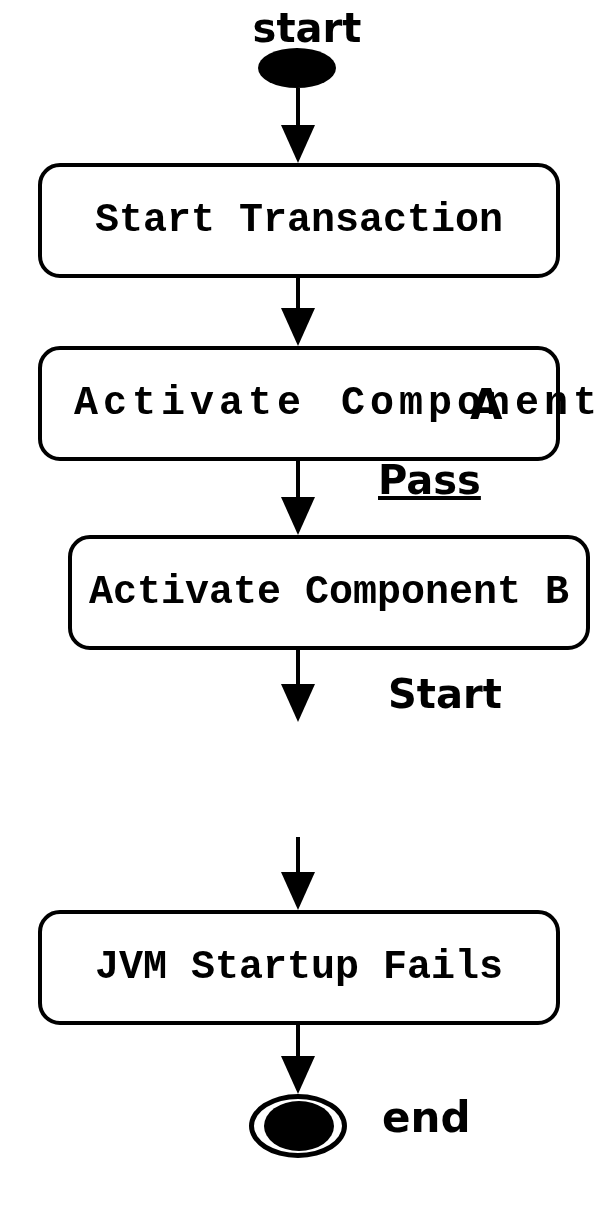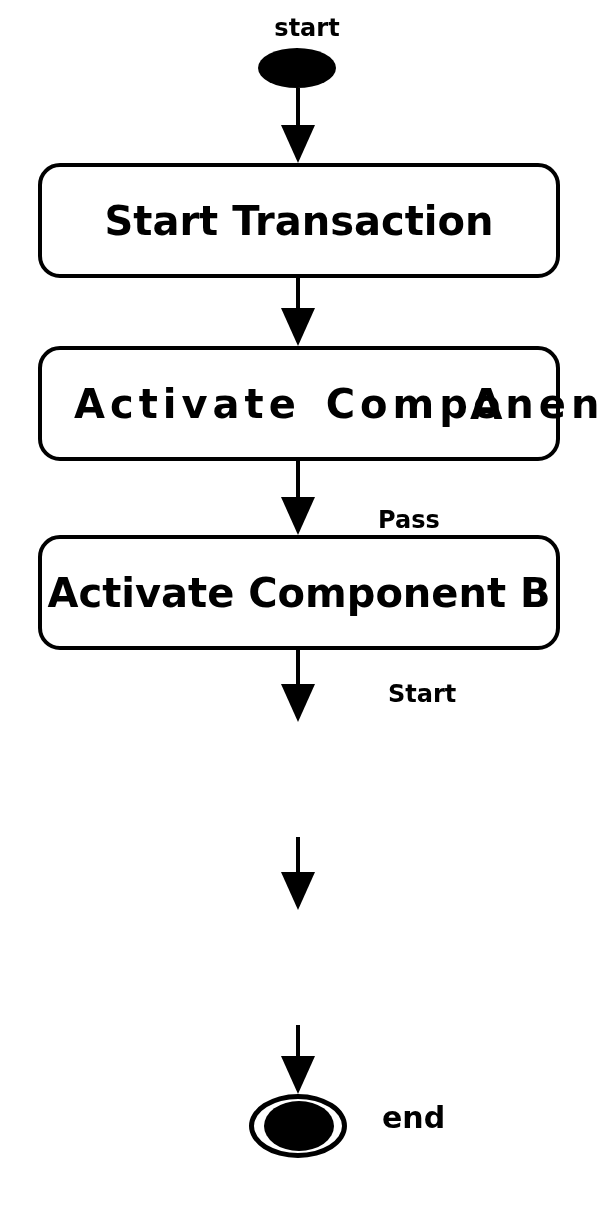--- a/index.html
+++ b/index.html
@@ -13,41 +13,41 @@
     height: 1210px;
     background: #ffffff;
     overflow: hidden;
     font-family: "DejaVu Sans", sans-serif;
     font-weight: bold;
     color: #000000;
   }
   
   .txt {
     position: absolute;
-    font-size: 24px;
+    font-size: 40px;
     line-height: 44px;
     white-space: nowrap;
   }
   
   .node {
     position: absolute;
     left: 38px;
     width: 522px;
     height: 115px;
     box-sizing: border-box;
     background: #ffffff;
     border: 4px solid #000000;
     border-radius: 22px;
     display: flex;
     align-items: center;
     justify-content: center;
     font-size: 40px;
     z-index: 1;
   }
-  .node .lbl { white-space: nowrap; }
+  .node .lbl { white-space: nowrap; font-family: Liberation Mono, monospace; }
   
   .node.spread { justify-content: flex-start; padding-left: 32px; overflow: visible; }
   .node.spread .lbl {
     letter-spacing: 5px;
     word-spacing: 6px;
     z-index: 2;
   }
   .overlapA {
     position: absolute;
     left: 428px;
@@ -104,29 +104,29 @@
     background: #000000;
     border-radius: 50%;
   }
   
   #start-label { left: 217px; top: 6px; width: 180px; text-align: center; }
   #line-1 { top: 88px;  height: 38px; }  #head-1 { top: 125px; }
   #node-1 { top: 163px; }
   #line-2 { top: 278px; height: 32px; }  #head-2 { top: 308px; }
   #node-2 { top: 346px; }
   #line-3 { top: 461px; height: 38px; }  #head-3 { top: 497px; }
-  #label-pass { left: 378px; top: 498px; }
-  #node-3 { top: 535px; }
+  #label-pass { left: 378px; top: 458px; text-decoration: underline; }
+  #node-3 { top: 535px; margin-left: 30px; }
   #line-4 { top: 650px; height: 36px; }  #head-4 { top: 684px; }
   #label-fail { left: 388px; top: 672px; }
   #node-4 { top: 722px; }
   #line-5 { top: 837px; height: 37px; }  #head-5 { top: 872px; }
   #node-5 { top: 910px; }
   #line-6 { top: 1025px; height: 33px; } #head-6 { top: 1056px; }
-  #end-label { left: 382px; top: 1096px; font-size: 30px; }
+  #end-label { left: 382px; top: 1096px; font-size: 42px; }
 </style>
 </head>
 <body>
 
 <div class="canvas">
 
   <div class="txt" id="start-label">start</div>
   <div class="start-dot"></div>
 
   <div class="vline" id="line-1"></div>
@@ -153,20 +153,23 @@
   </div>
 
   <div class="vline" id="line-4"></div>
   <div class="ahead" id="head-4"></div>
   <div class="txt" id="label-fail">Start</div>
 
 
   <div class="vline" id="line-5"></div>
   <div class="ahead" id="head-5"></div>
 
+  <div class="node" id="node-5">
+    <span class="lbl">JVM Startup Fails</span>
+  </div>
 
   <div class="vline" id="line-6"></div>
   <div class="ahead" id="head-6"></div>
 
   <div class="end-outer"></div>
   <div class="end-inner"></div>
   <div class="txt" id="end-label">end</div>
 
 </div>
 

